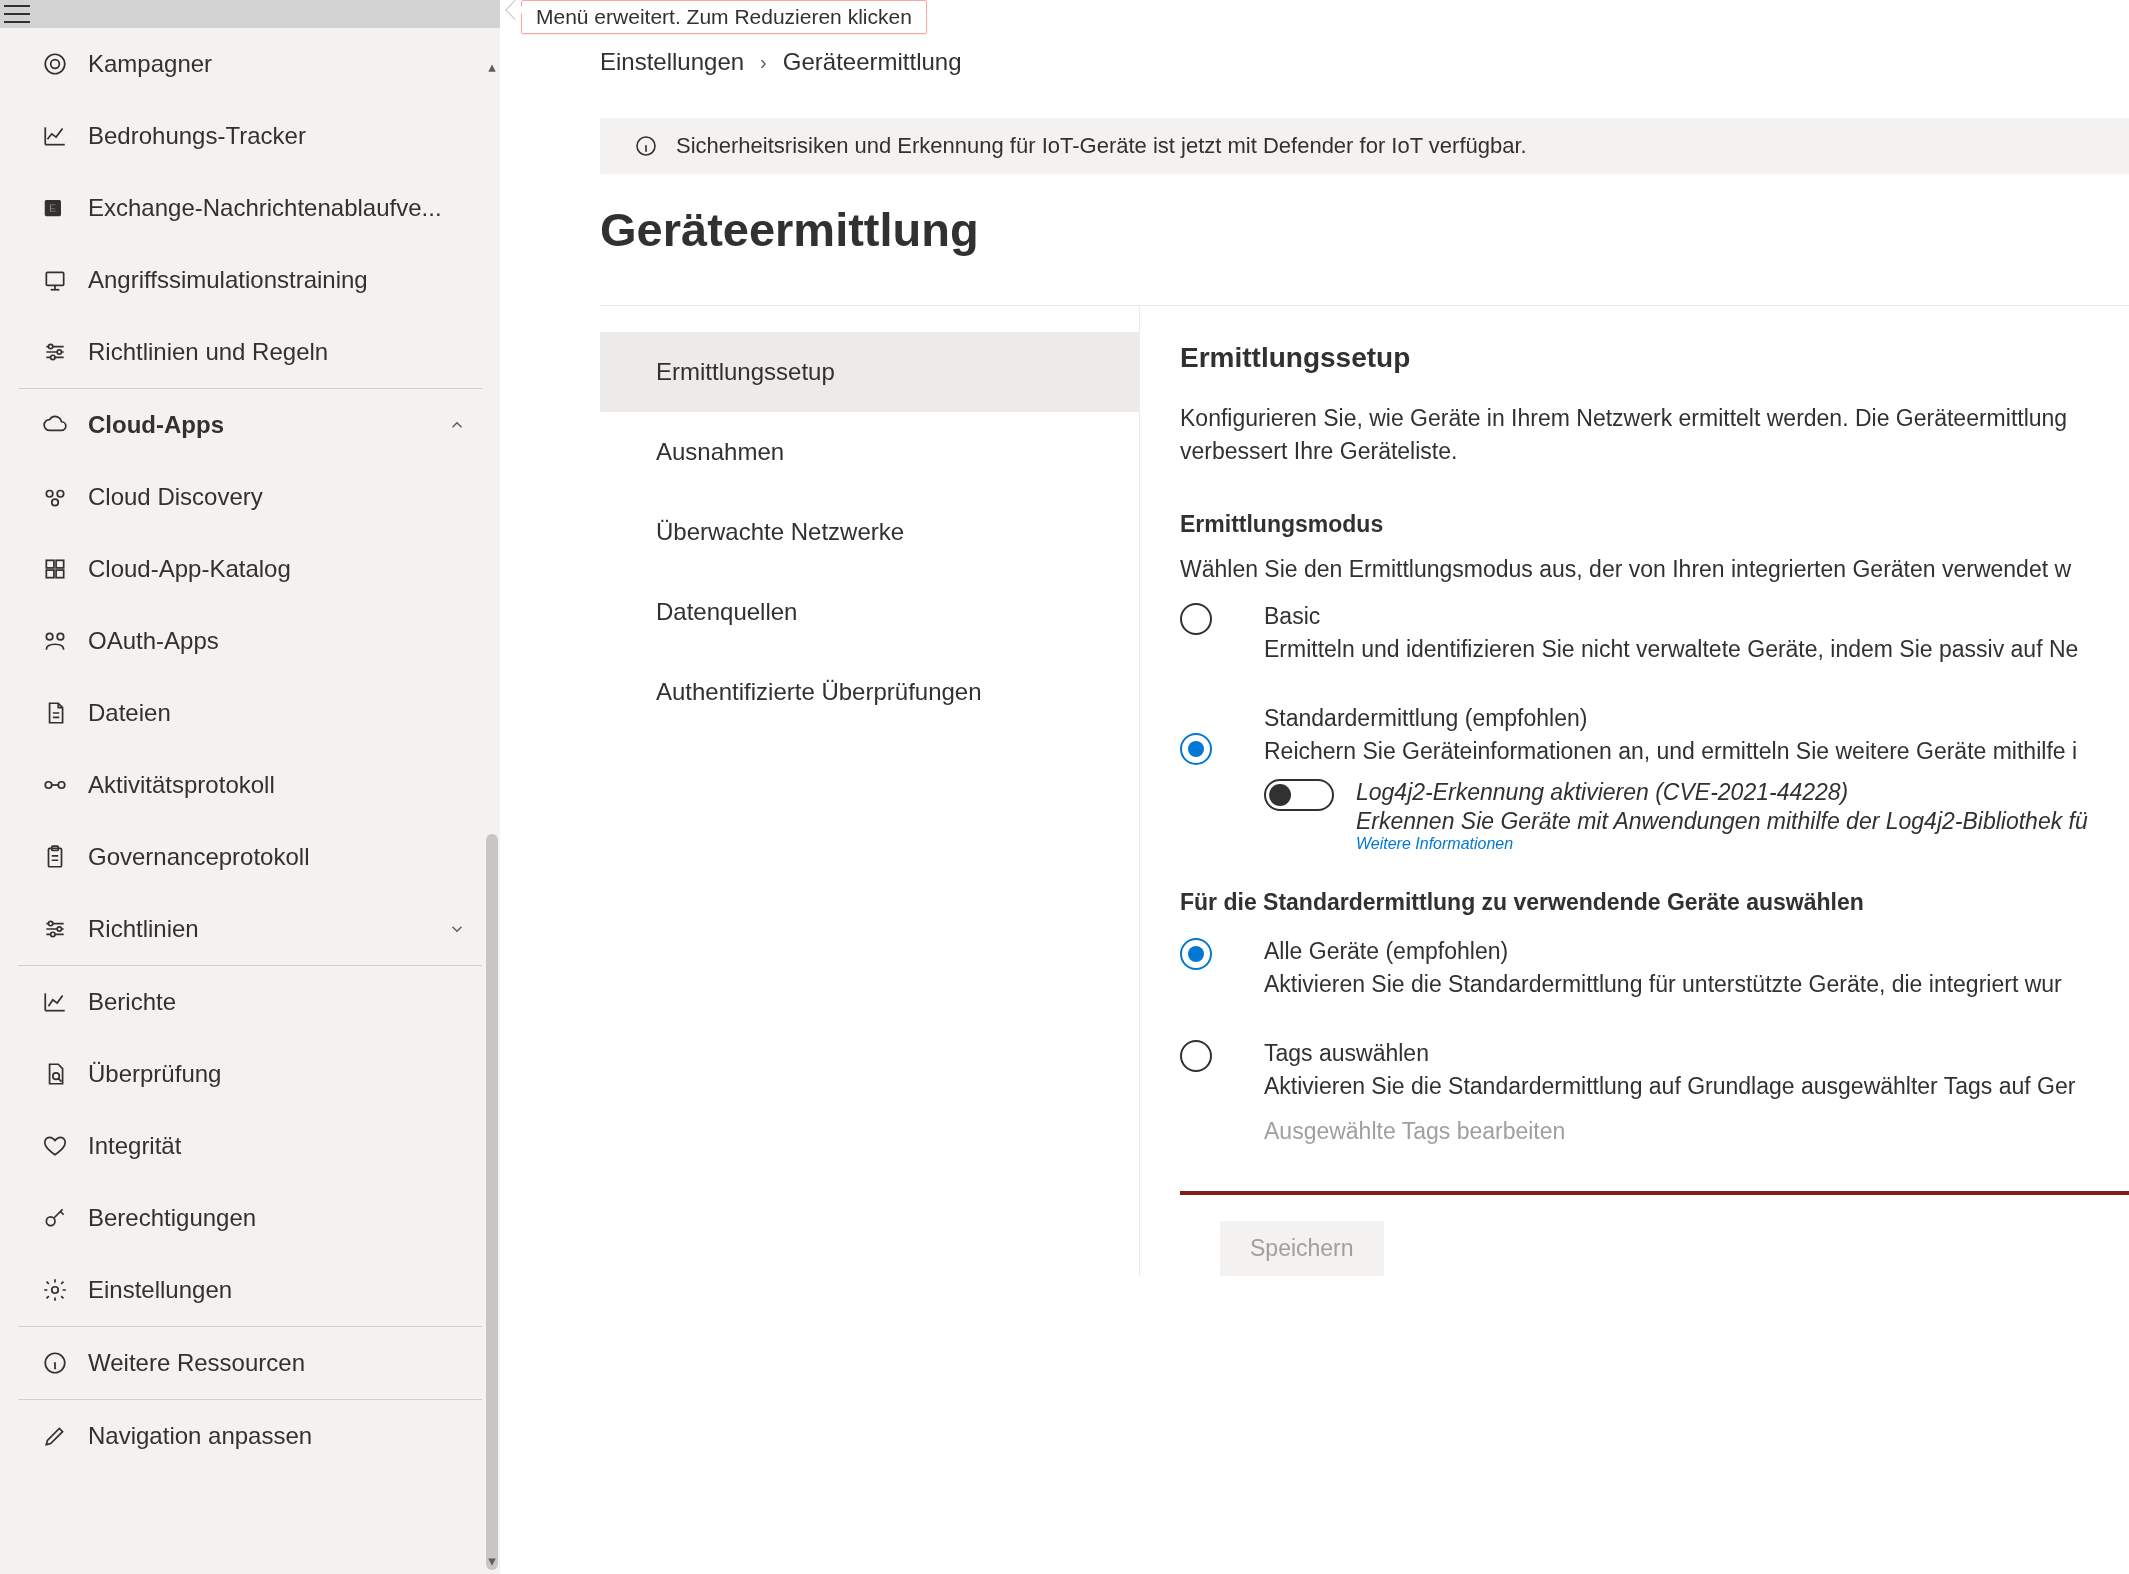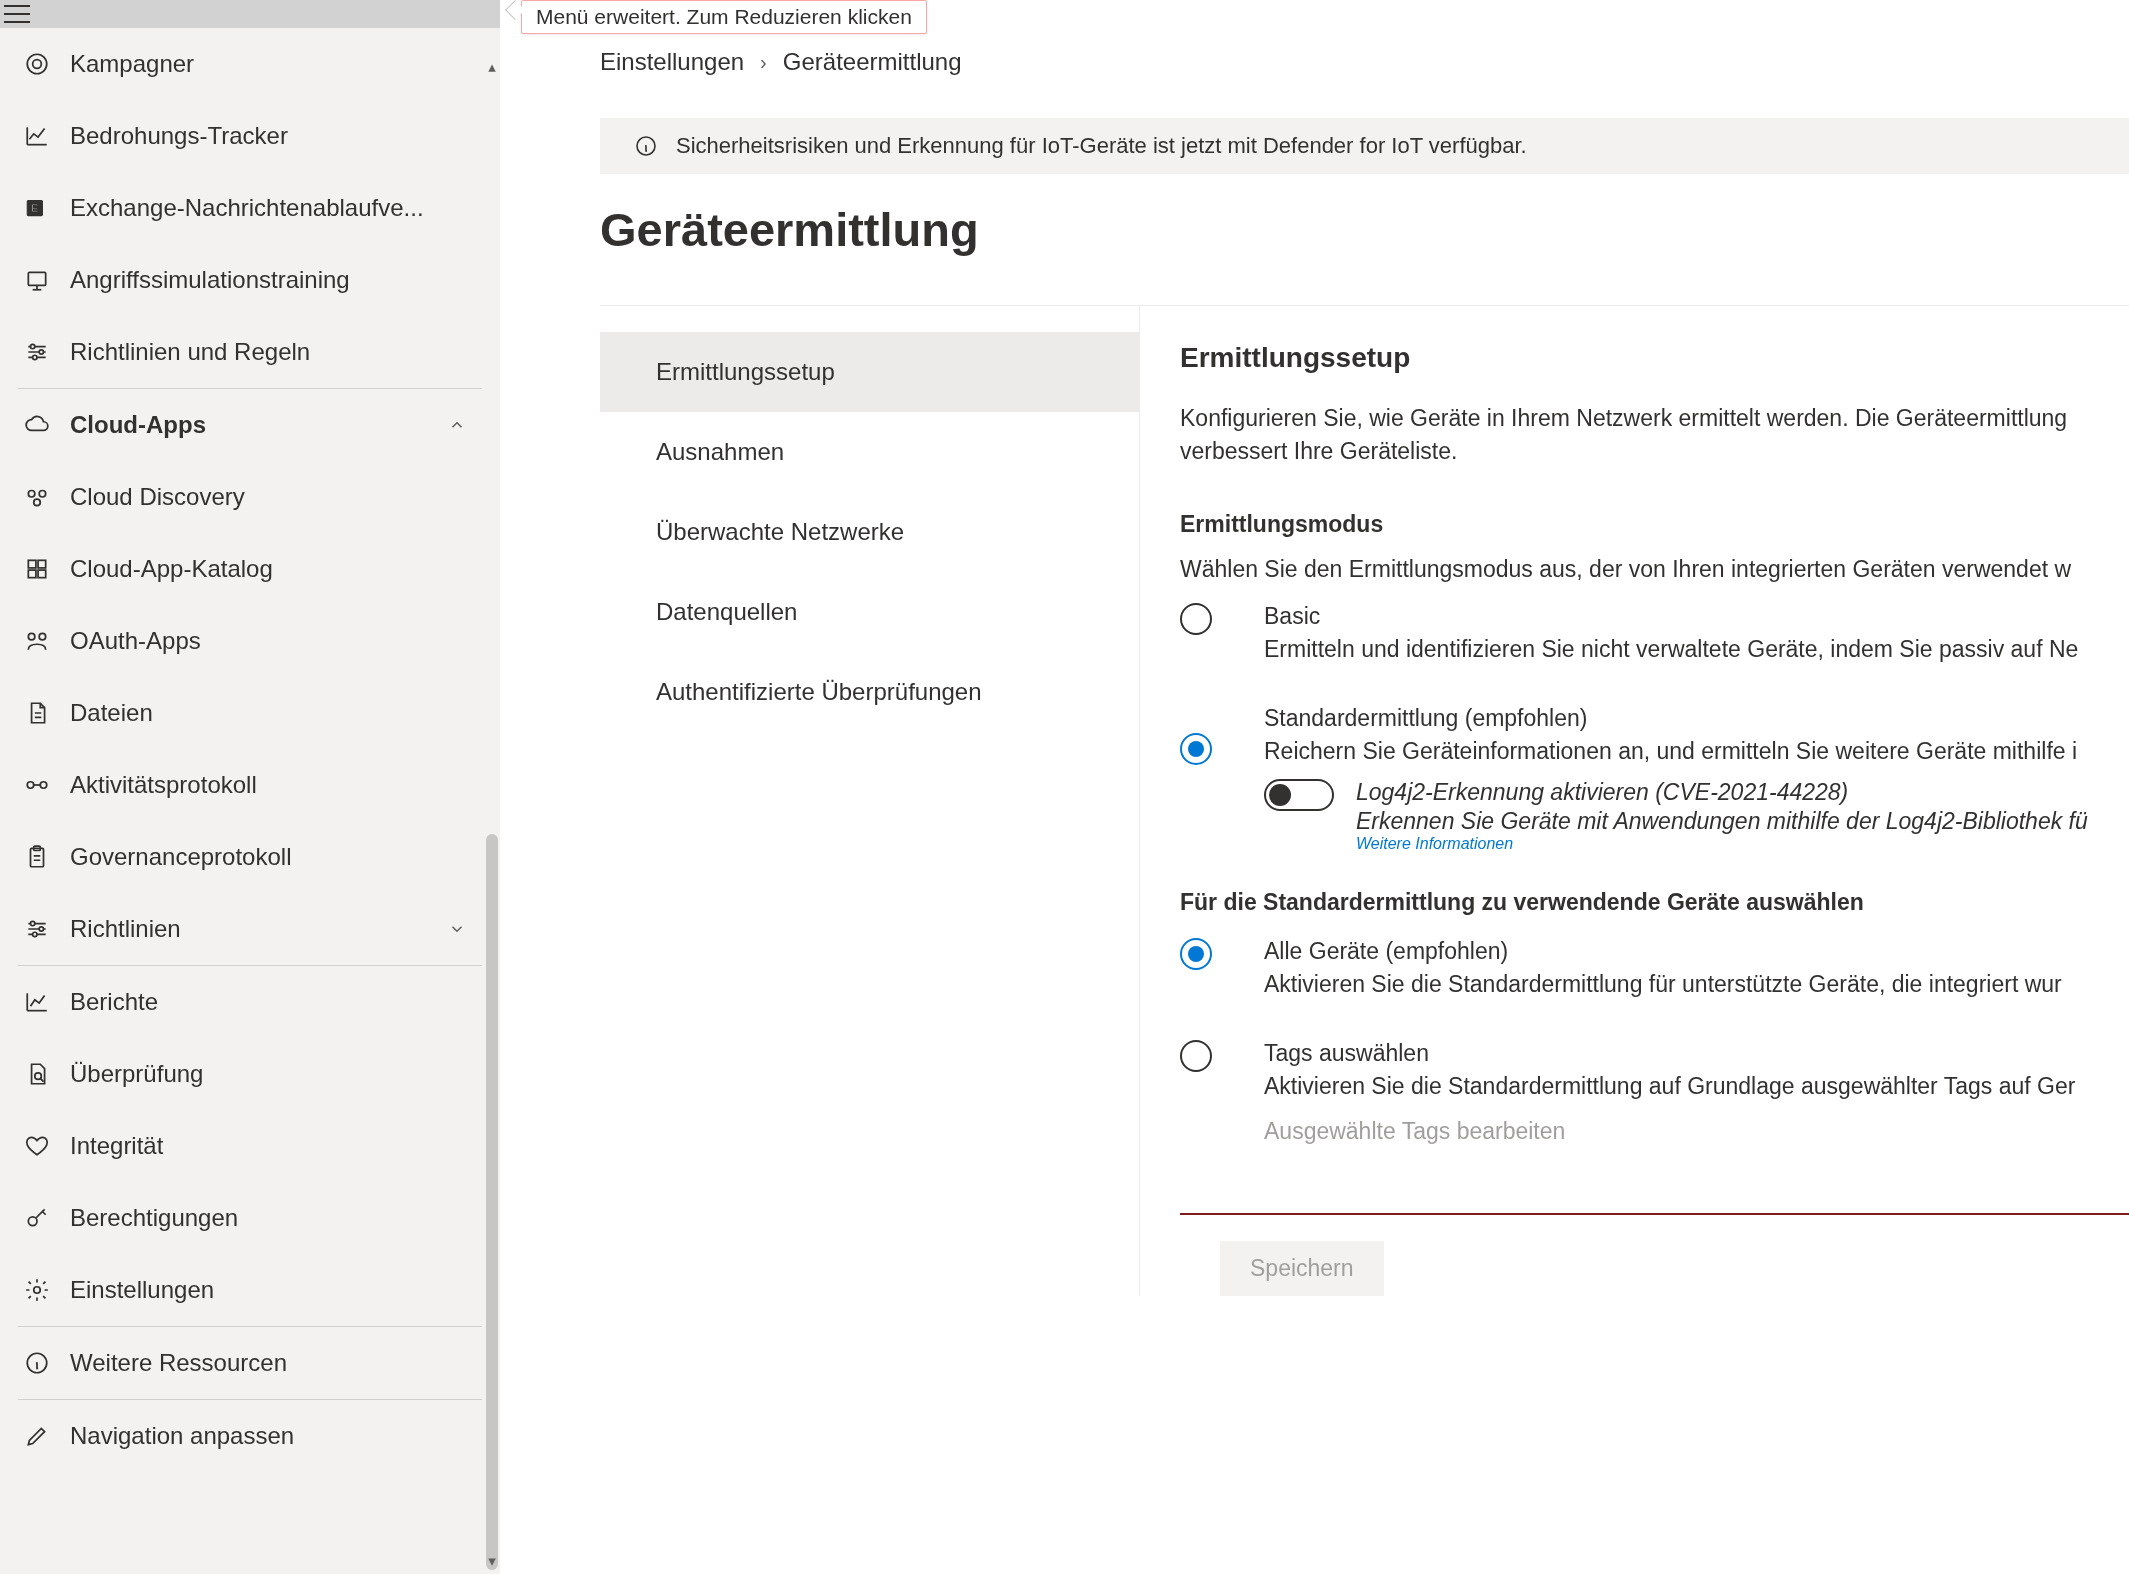--- a/index.html
+++ b/index.html
@@ -16,21 +16,21 @@
     .tooltip { position:absolute; top:0; left:521px; background:#fff; border:1px solid #fca5a5; border-radius:2px; padding:4px 14px; font-size:21px; color:#323130; box-shadow:0 1px 2px rgba(0,0,0,.08); z-index:10; }
     .tooltip-notch { position:absolute; top:3px; left:508px; width:14px; height:14px; background:#fff; border-left:1px solid #c8c6c4; border-bottom:1px solid #c8c6c4; transform:rotate(45deg); z-index:11; }
 
     
     .sidebar { width:500px; background:#f3f2f1; height:100%; overflow:hidden; padding-top:28px; position:relative; }
     .side-scroll { position:absolute; right:0; top:28px; bottom:0; width:16px; }
     .arrow-up, .arrow-down { position:absolute; width:16px; height:16px; color:#605e5c; font-size:15px; text-align:center; cursor:pointer; }
     .arrow-up { top:30px; }
     .arrow-down { bottom:6px; }
     .thumb { position:absolute; right:2px; top:806px; width:12px; height:736px; background:#c8c6c4; border-radius:6px; }
-    .nav-item { display:flex; align-items:center; height:72px; padding-left:18px; cursor:pointer; font-size:24px; color:#323130; }
+    .nav-item { display:flex; align-items:center; height:72px; padding-left:36px; cursor:pointer; font-size:24px; color:#323130; }
     .nav-item .ico { width:38px; display:flex; justify-content:center; align-items:center; color:#323130; }
     .nav-item .lbl { margin-left:14px; white-space:nowrap; overflow:hidden; text-overflow:ellipsis; max-width:370px; }
     .nav-item.bold .lbl { font-weight:600; }
     .nav-item .chev { margin-left:auto; margin-right:34px; color:#605e5c; }
     .divider { height:1px; background:#d2d0ce; margin:0 18px; }
 
     
     .main { flex:1; padding:48px 0 0 100px; overflow:hidden; }
     .breadcrumb { display:flex; align-items:center; font-size:24px; color:#323130; margin-bottom:42px; }
     .breadcrumb .bc-item { cursor:pointer; }
@@ -63,21 +63,21 @@
     .toggle { width:70px; height:32px; border:2px solid #323130; border-radius:16px; display:flex; align-items:center; padding:3px; cursor:pointer; margin-right:22px; flex-shrink:0; }
     .toggle .knob { width:22px; height:22px; background:#323130; border-radius:50%; }
     .toggle-text .t-title { font-size:23px; margin-bottom:2px; }
     .toggle-text .t-desc  { font-size:23px; }
     .link { color:#0078d4; cursor:pointer; }
 
     .sub-heading { font-size:23px; font-weight:600; margin:8px 0 22px 0; }
 
     .edit-tags { font-size:23px; color:#a19f9d; margin:8px 0 0 84px; cursor:pointer; }
 
-    .save-bar { border-top:2px solid #7f1d1d; margin-top:68px; padding:26px 16px 0 40px; }
+    .save-bar { border-top:4px solid #7f1d1d; margin-top:46px; padding:26px 16px 0 40px; }
     .save-btn { background:#f3f2f1; color:#a19f9d; font-size:23px; padding:14px 30px; border:none; cursor:not-allowed; }
 
     svg { display:block; }
     .ico svg, .info-ico svg { stroke:#323130; }
   </style>
 </head>
 <body>
 
 <div class="app">
 

